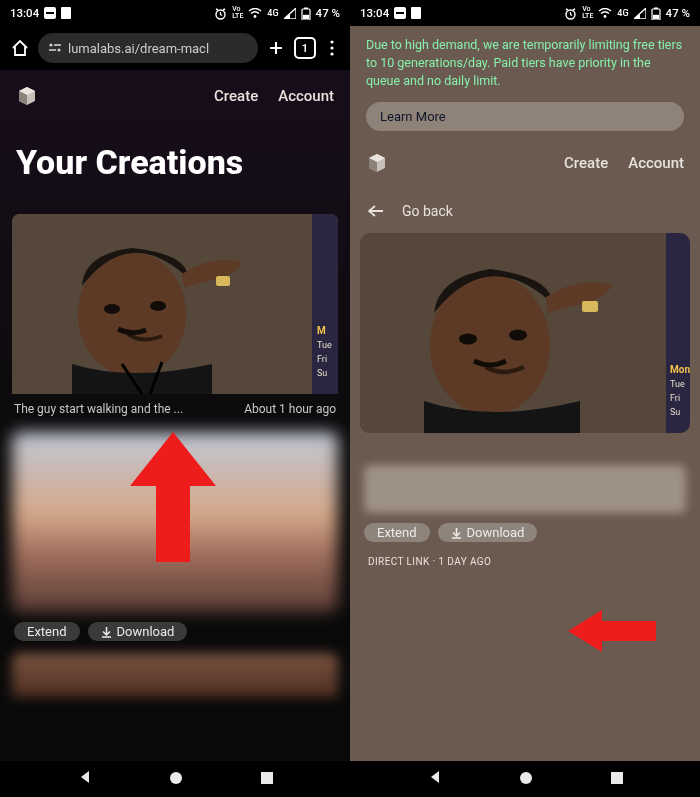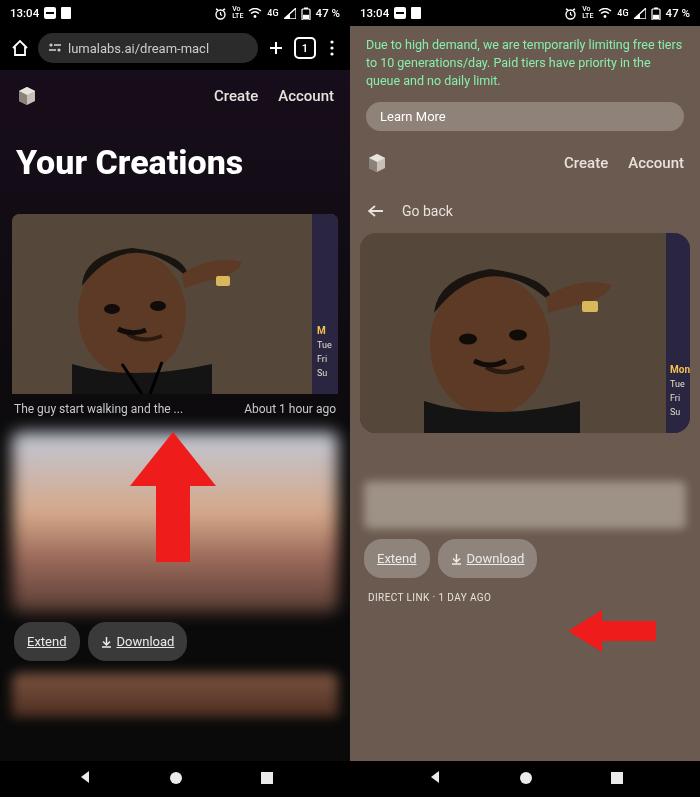--- a/index.html
+++ b/index.html
@@ -74,37 +74,37 @@
   }
   .blur-card2 {
     margin: 10px 12px 0; height: 44px; border-radius: 8px 8px 0 0;
     background: linear-gradient(180deg, #7a5340 0%, #4f2f22 100%);
     filter: blur(6px);
   }
 
   .btn-row { display: flex; gap: 8px; padding: 10px 14px 2px; }
   .chip {
     background: #3a3a3a; color: #eaeaea; border-radius: 18px;
-    padding: 12px 13px; font-size: 13px; display: inline-flex; align-items: center; gap: 5px; text-decoration: underline;
+    padding: 2px 13px; font-size: 13px; display: inline-flex; align-items: center; gap: 5px;
   }
   .chip.light { background: #8f847c; }
 
   .notice {
     color: #86efac; font-size: 12.5px; line-height: 1.45; padding: 10px 16px 4px;
   }
   .learnmore {
     margin: 8px 16px 6px; display: inline-block;
-    background: #8f8279; color: #ffffff; border-radius: 18px;
+    background: #8f8279; color: #0f172a; border-radius: 18px;
     padding: 7px 14px; font-size: 13px;
   }
 
   .goback { display: flex; align-items: center; gap: 18px; color: #e7e2dc; font-size: 14px; padding: 14px 18px 8px; }
 
   .detail-thumb {
-    margin: 6px 10px 16px; height: 200px; border-radius: 16px; overflow: hidden;
+    margin: 6px 10px 0; height: 200px; border-radius: 10px; overflow: hidden;
     background: linear-gradient(180deg, #6a4f3c 0%, #3c2a1e 80%);
     position: relative;
   }
   .text-blur {
     margin: 32px 14px 0; height: 48px; border-radius: 6px;
     background: #a79b8f; filter: blur(4px); opacity: .85;
   }
   .meta { color: #e7e2dc; font-size: 10px; letter-spacing: .04em; padding: 12px 18px; }
 
   .nav-bar {

